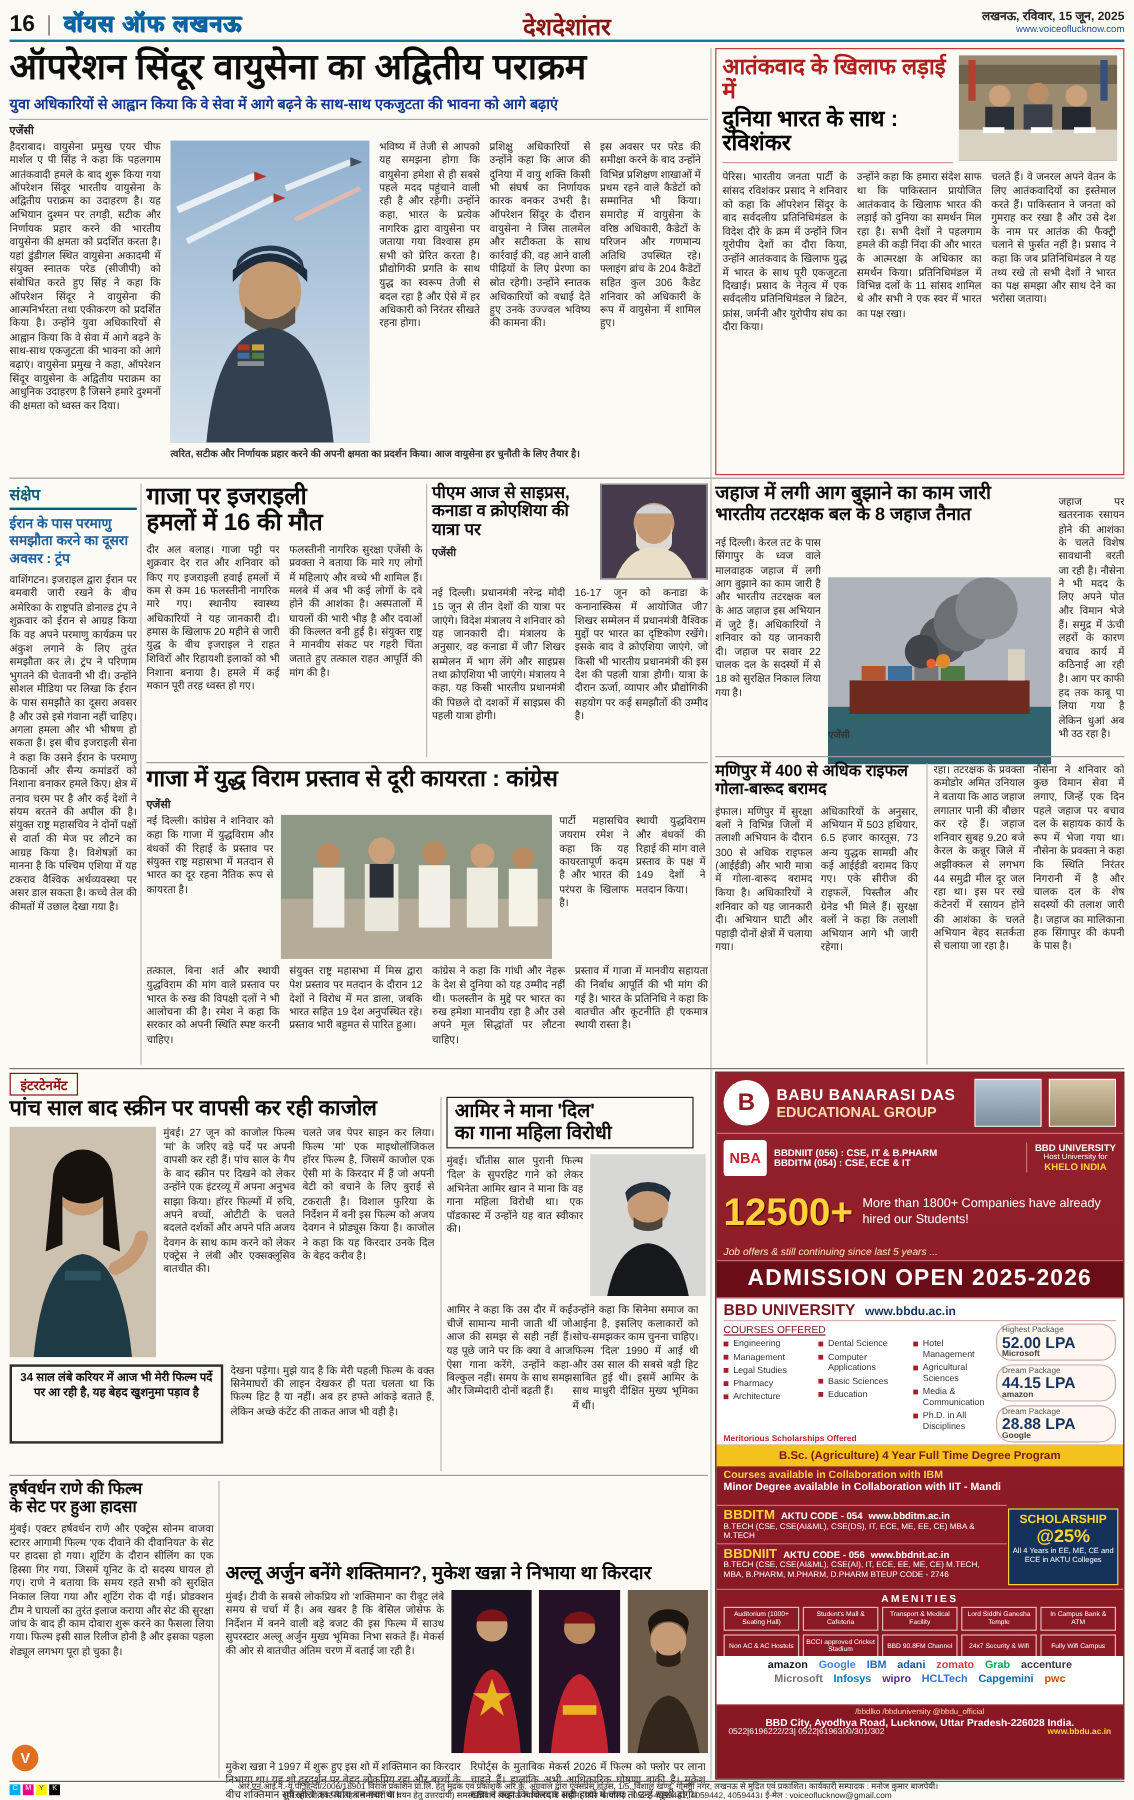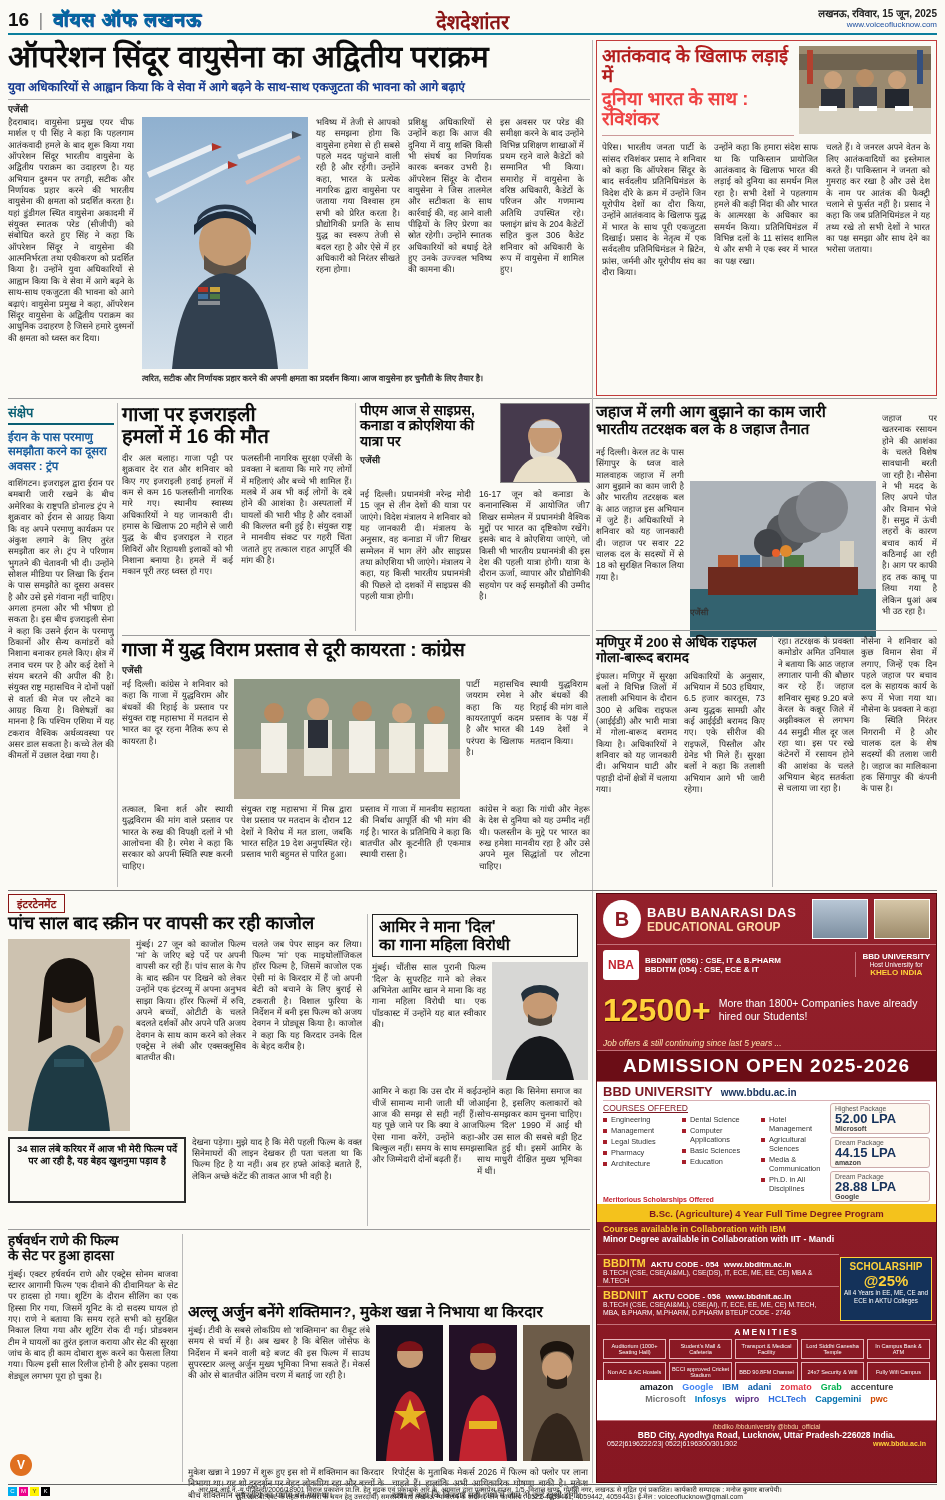--- a/index.html
+++ b/index.html
@@ -36,21 +36,21 @@
 .lg1 .lgitem:nth-child(5){color:#e23744}.lg1 .lgitem:nth-child(6){color:#00b14f}
 .lg1 .lgitem:nth-child(7){color:#3b3b3b}
 .lg2 .lgitem:nth-child(1){color:#737373}.lg2 .lgitem:nth-child(2){color:#007cc3}
 .lg2 .lgitem:nth-child(3){color:#5a2d82}.lg2 .lgitem:nth-child(4){color:#2f6fe0}
 .lg2 .lgitem:nth-child(5){color:#0070ad}.lg2 .lgitem:nth-child(6){color:#d04a02}
 .course-list{list-style:none}
 .course-list div{font-size:7.4px;color:#333;padding:1px 0 1px 8px;position:relative}
 .course-list div:before{content:"";position:absolute;left:0;top:4px;width:4px;height:4px;background:#a61f2b}
 .amen{display:flex;flex-wrap:wrap;gap:3px;justify-content:center}
 .amen div{width:63px;height:20px;border:1px solid #e8b6ba;font-size:5.6px;line-height:1.15;display:flex;align-items:center;justify-content:center;text-align:center;padding:1px;color:#fff}
-.pack{border:1px solid #caa;border-radius:3px;padding:1px 4px;margin-bottom:3px;background:#fdf7f0}
+.pack{border:1px solid #caa;border-radius:13px;padding:1px 4px;margin-bottom:3px;background:#fdf7f0}
 .pack .pl{font-size:6.8px;color:#555}
 .pack .pv{font-size:13px;font-weight:bold;color:#16325c;line-height:1}
 .pack .pc{font-size:7px;font-weight:bold;color:#444}
 .qbox{border:2px solid #2b2b2b;padding:4px 6px;font-size:9.6px;font-weight:bold;line-height:1.3;color:#111;text-align:center}
 </style>
 </head>
 <body>
 
 <div class="page">
 
@@ -105,21 +105,21 @@
       <div class="bt" style="width:84px;height:252px">प्रशिक्षु अधिकारियों से उन्होंने कहा कि आज की दुनिया में वायु शक्ति किसी भी संघर्ष का निर्णायक कारक बनकर उभरी है। ऑपरेशन सिंदूर के दौरान वायुसेना ने जिस तालमेल और सटीकता के साथ कार्रवाई की, वह आने वाली पीढ़ियों के लिए प्रेरणा का स्रोत रहेगी। उन्होंने स्नातक अधिकारियों को बधाई देते हुए उनके उज्ज्वल भविष्य की कामना की।</div>
       <div class="bt" style="width:84px;height:252px">इस अवसर पर परेड की समीक्षा करने के बाद उन्होंने विभिन्न प्रशिक्षण शाखाओं में प्रथम रहने वाले कैडेटों को सम्मानित भी किया। समारोह में वायुसेना के वरिष्ठ अधिकारी, कैडेटों के परिजन और गणमान्य अतिथि उपस्थित रहे। फ्लाइंग ब्रांच के 204 कैडेटों सहित कुल 306 कैडेट शनिवार को अधिकारी के रूप में वायुसेना में शामिल हुए।</div>
     </div>
     <div class="cap" style="margin-top:3px;padding-left:134px">त्वरित, सटीक और निर्णायक प्रहार करने की अपनी क्षमता का प्रदर्शन किया। आज वायुसेना हर चुनौती के लिए तैयार है।</div>
   </div>
 
   <div class="abs" style="left:596px;top:40px;width:341px;height:356px;border:1px solid #c23b3b;padding:5px">
     <div class="row jc">
       <div style="width:192px">
         <div class="hl" style="font-size:18.5px;color:#b31d1d">आतंकवाद के खिलाफ लड़ाई में</div>
-        <div class="hl" style="font-size:18.5px;color:#ef4444;margin-top:2px">दुनिया भारत के साथ : रविशंकर</div>
+        <div class="hl" style="font-size:18.5px;color:#000000;margin-top:2px">दुनिया भारत के साथ : रविशंकर</div>
         <div style="height:1px;background:#c99;margin-top:6px"></div>
       </div>
       <div class="ph" style="width:132px;height:88px">
         <svg width="132" height="88" viewBox="0 0 132 88" xmlns="http://www.w3.org/2000/svg">
           <rect width="132" height="88" fill="#9a8a70"></rect>
           <rect x="0" y="8" width="132" height="16" fill="#6f6350"></rect>
           <rect x="8" y="4" width="6" height="34" fill="#b2412f"></rect>
             <rect x="118" y="4" width="6" height="34" fill="#35507e"></rect>
           <circle cx="34" cy="34" r="9" fill="#caa07a"></circle>
             <rect x="22" y="43" width="24" height="20" fill="#2b2f38"></rect>
@@ -233,27 +233,27 @@
           <circle cx="202" cy="36" r="9" fill="#b98a60"></circle>
             <rect x="190" y="45" width="24" height="48" fill="#f5f2e8"></rect>
         </svg>
       </div>
       <div class="bt" style="width:58px;height:120px">पार्टी महासचिव जयराम रमेश ने कहा कि यह कायरतापूर्ण कदम है और भारत की परंपरा के खिलाफ है।</div>
       <div class="bt" style="width:58px;height:120px">स्थायी युद्धविराम और बंधकों की रिहाई की मांग वाले प्रस्ताव के पक्ष में 149 देशों ने मतदान किया।</div>
     </div>
     <div class="row" style="gap:8px;margin-top:5px">
       <div class="bt" style="width:111px;height:86px">तत्काल, बिना शर्त और स्थायी युद्धविराम की मांग वाले प्रस्ताव पर भारत के रुख की विपक्षी दलों ने भी आलोचना की है। रमेश ने कहा कि सरकार को अपनी स्थिति स्पष्ट करनी चाहिए।</div>
       <div class="bt" style="width:111px;height:86px">संयुक्त राष्ट्र महासभा में मिस्र द्वारा पेश प्रस्ताव पर मतदान के दौरान 12 देशों ने विरोध में मत डाला, जबकि भारत सहित 19 देश अनुपस्थित रहे। प्रस्ताव भारी बहुमत से पारित हुआ।</div>
+      <div class="bt" style="width:111px;height:86px">कांग्रेस ने कहा कि गांधी और नेहरू के देश से दुनिया को यह उम्मीद नहीं थी। फलस्तीन के मुद्दे पर भारत का रुख हमेशा मानवीय रहा है और उसे अपने मूल सिद्धांतों पर लौटना चाहिए।</div>
       <div class="bt" style="width:111px;height:86px">प्रस्ताव में गाजा में मानवीय सहायता की निर्बाध आपूर्ति की भी मांग की गई है। भारत के प्रतिनिधि ने कहा कि बातचीत और कूटनीति ही एकमात्र स्थायी रास्ता है।</div>
-      <div class="bt" style="width:111px;height:86px">कांग्रेस ने कहा कि गांधी और नेहरू के देश से दुनिया को यह उम्मीद नहीं थी। फलस्तीन के मुद्दे पर भारत का रुख हमेशा मानवीय रहा है और उसे अपने मूल सिद्धांतों पर लौटना चाहिए।</div>
     </div>
   </div>
 
   <div class="abs" style="left:596px;top:636px;width:172px;height:251px">
-    <div class="hl" style="font-size:13.5px">मणिपुर में 200 से अधिक राइफल</div>
+    <div class="hl" style="font-size:13.5px">मणिपुर में 400 से अधिक राइफल</div>
     <div class="hl" style="font-size:13.5px">गोला-बारूद बरामद</div>
     <div class="row" style="gap:7px;margin-top:5px">
       <div class="bt" style="width:81px;height:206px">इंफाल। मणिपुर में सुरक्षा बलों ने विभिन्न जिलों में तलाशी अभियान के दौरान 300 से अधिक राइफल (आईईडी) और भारी मात्रा में गोला-बारूद बरामद किया है। अधिकारियों ने शनिवार को यह जानकारी दी। अभियान घाटी और पहाड़ी दोनों क्षेत्रों में चलाया गया।</div>
       <div class="bt" style="width:81px;height:206px">अधिकारियों के अनुसार, अभियान में 503 हथियार, 6.5 हजार कारतूस, 73 अन्य युद्धक सामग्री और कई आईईडी बरामद किए गए। एके सीरीज की राइफलें, पिस्तौल और ग्रेनेड भी मिले हैं। सुरक्षा बलों ने कहा कि तलाशी अभियान आगे भी जारी रहेगा।</div>
     </div>
   </div>
   <div class="vl" style="left:772px;top:636px;height:251px"></div>
   <div class="abs row" style="left:778px;top:636px;width:159px;height:251px;gap:7px">
     <div class="bt" style="width:76px;height:251px">रहा। तटरक्षक के प्रवक्ता कमोडोर अमित उनियाल ने बताया कि आठ जहाज लगातार पानी की बौछार कर रहे हैं। जहाज शनिवार सुबह 9.20 बजे केरल के कन्नूर जिले में अझीक्कल से लगभग 44 समुद्री मील दूर जल रहा था। इस पर रखे कंटेनरों में रसायन होने की आशंका के चलते अभियान बेहद सतर्कता से चलाया जा रहा है।</div>
     <div class="bt" style="width:76px;height:251px">नौसेना ने शनिवार को कुछ विमान सेवा में लगाए, जिन्हें एक दिन पहले जहाज पर बचाव दल के सहायक कार्य के रूप में भेजा गया था। नौसेना के प्रवक्ता ने कहा कि स्थिति निरंतर निगरानी में है और चालक दल के शेष सदस्यों की तलाश जारी है। जहाज का मालिकाना हक सिंगापुर की कंपनी के पास है।</div>

